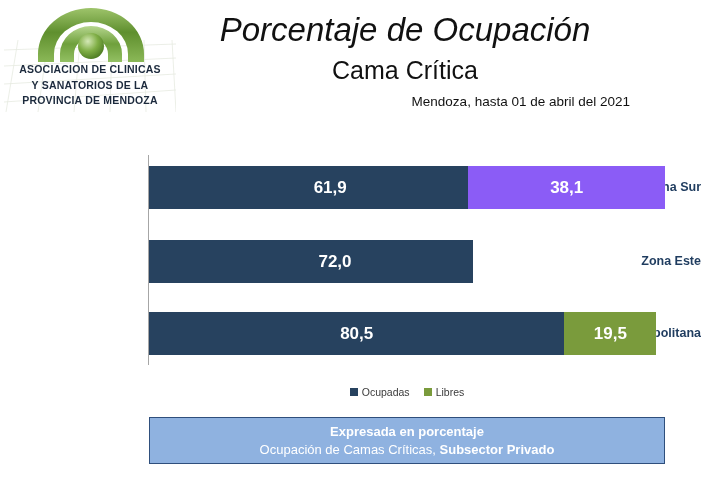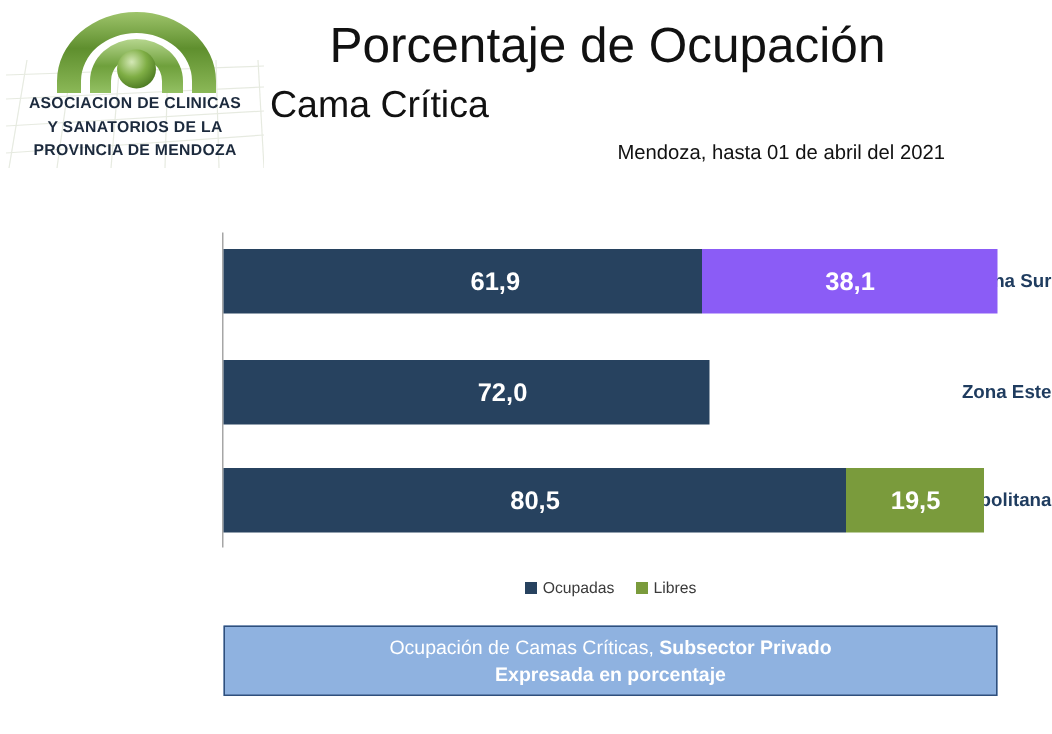--- a/index.html
+++ b/index.html
@@ -57,27 +57,28 @@
   #title-main {
     position: absolute;
     left: 180px;
     top: 10px;
     width: 450px;
     text-align: center;
     font-size: 33px;
     color: #111111;
     line-height: 40px;
     white-space: nowrap;
+    font-style: italic;
   }
   #title-sub {
     position: absolute;
     left: 180px;
     top: 55px;
     width: 450px;
-    text-align: left;
+    text-align: center;
     font-size: 25px;
     color: #111111;
     line-height: 30px;
     white-space: nowrap;
   }
   #title-note {
     position: absolute;
     left: 180px;
     top: 93px;
     width: 450px;
@@ -267,15 +268,15 @@
     <span class="legend-swatch" id="legend-swatch-0" style="background: rgb(39, 66, 95);"></span>
     <span>Ocupadas</span>
   </div>
   <div class="legend-item">
     <span class="legend-swatch" id="legend-swatch-1" style="background: rgb(122, 155, 60);"></span>
     <span>Libres</span>
   </div>
 </div>
 
 <div id="caption-box" style="background: rgb(143, 178, 224); border-color: rgb(47, 79, 124); color: rgb(255, 255, 255);">
+  <div id="caption-line2">Expresada en porcentaje</div>
   <div id="caption-line1"><span>Ocupación de Camas Críticas, </span><b>Subsector Privado</b></div>
-  <div id="caption-line2">Expresada en porcentaje</div>
 </div>
 
 </body></html>

